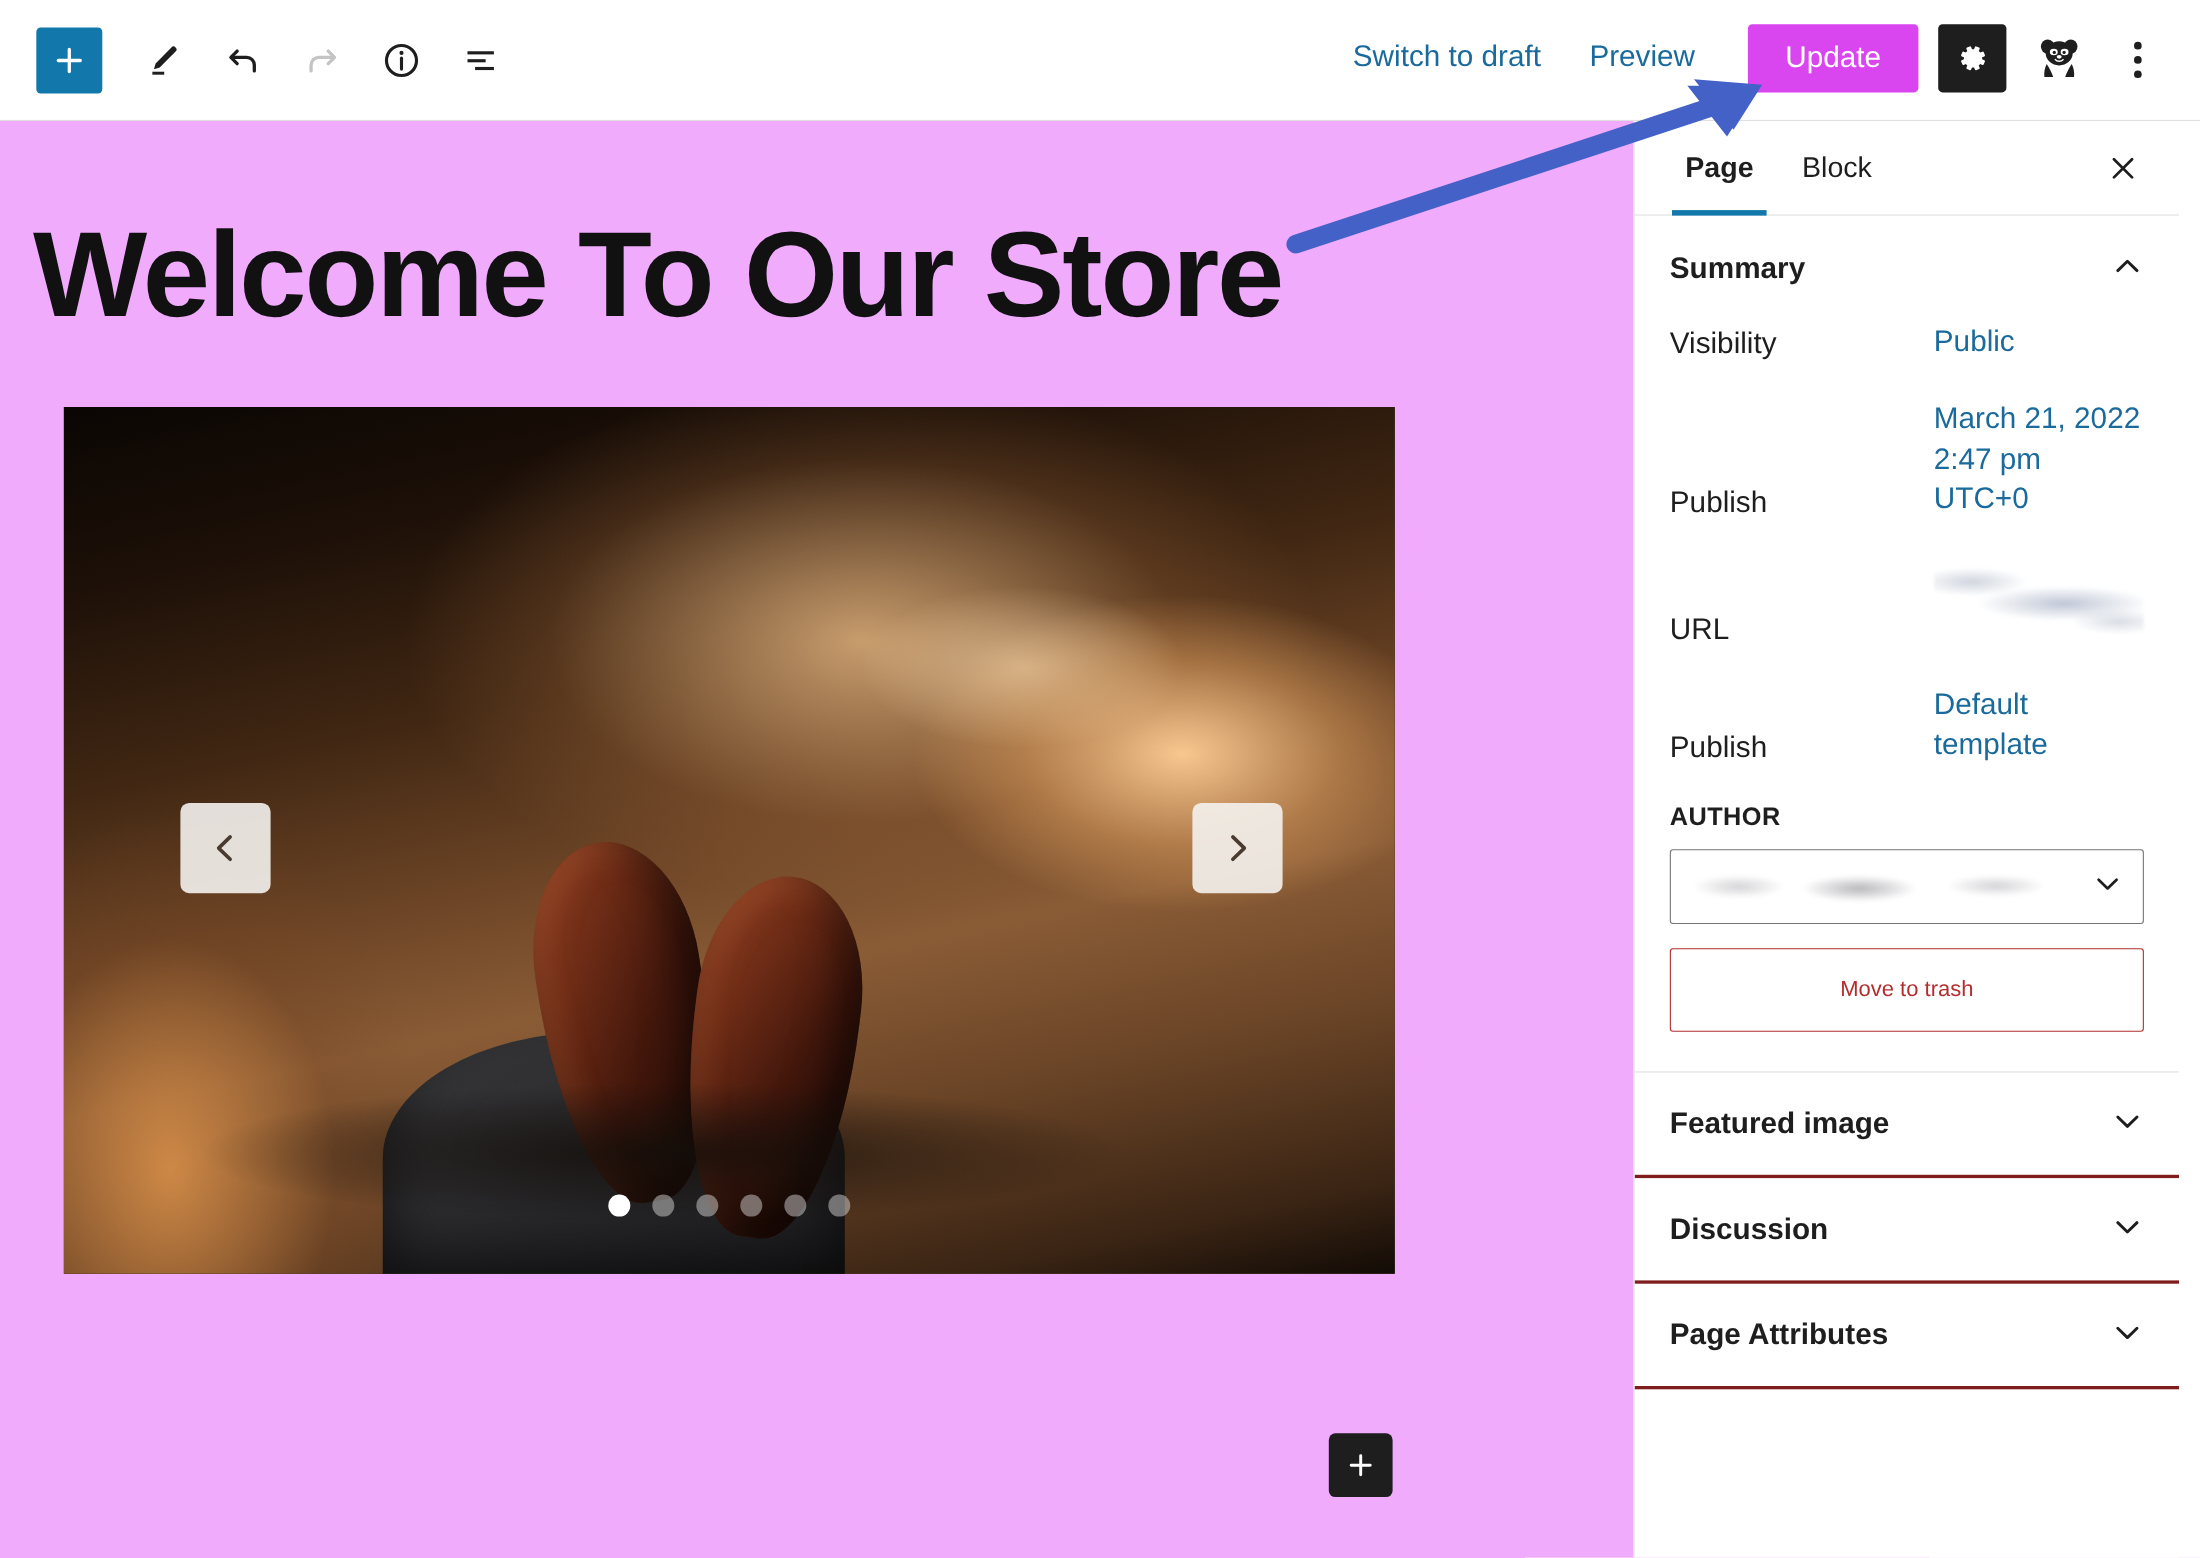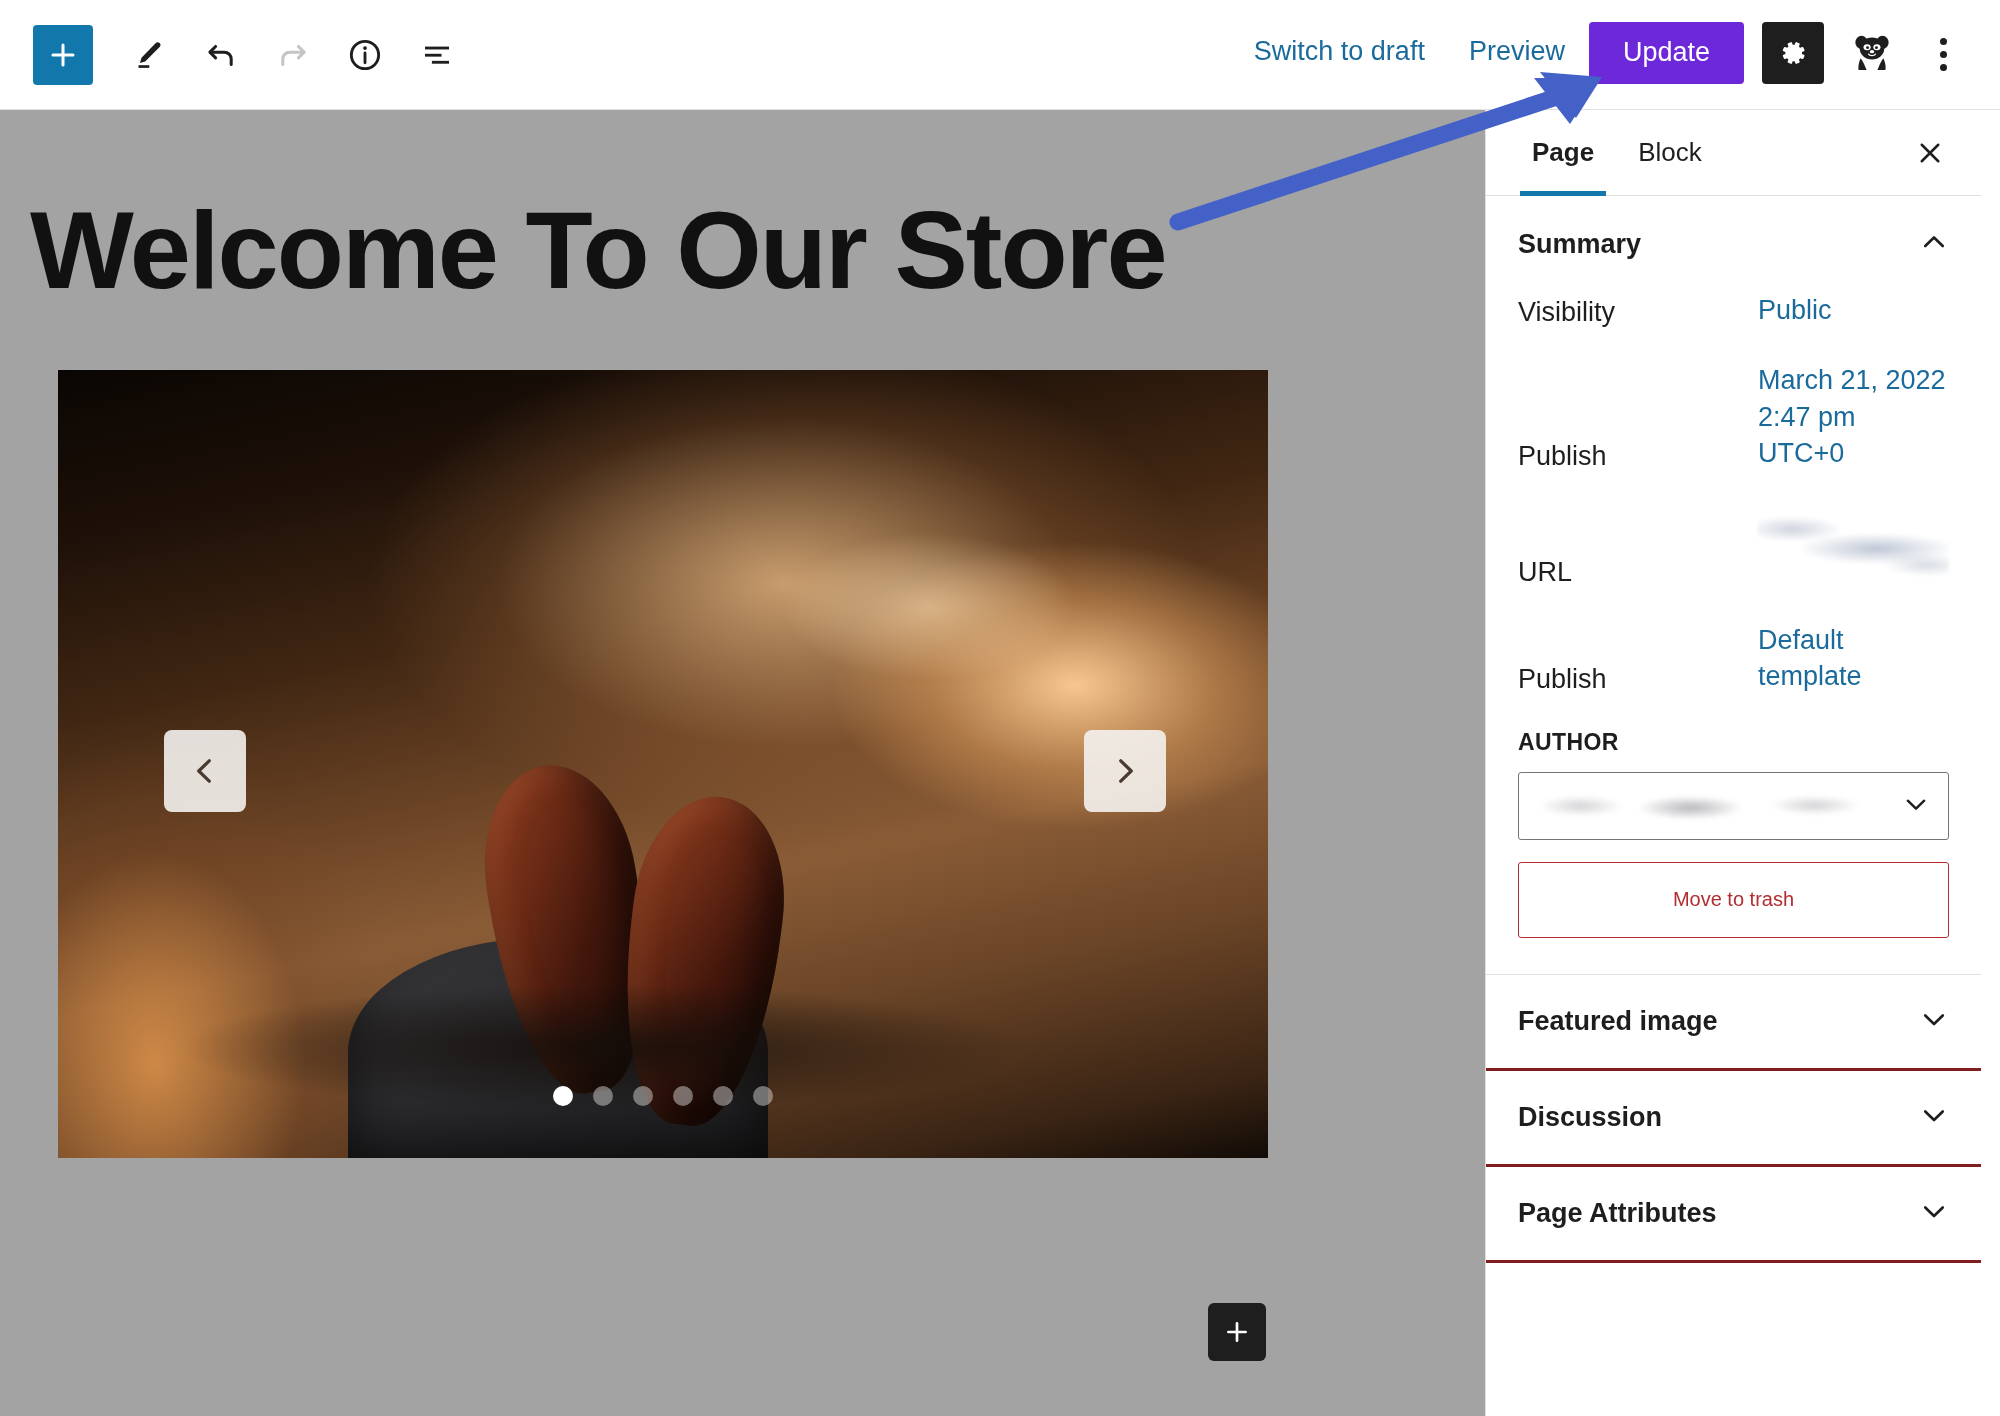--- a/index.html
+++ b/index.html
@@ -37,25 +37,25 @@
   .tb-icon-btn svg { display: block; }
 
   .link-btn {
     border: none; background: transparent;
     color: #1b6a9c; font-size: 27px;
     padding: 14px 22px; cursor: pointer;
     white-space: nowrap;
     font-family: "Liberation Sans", sans-serif;
   }
   .update-btn {
-    background: #6d28d9; color: #fff;
+    background: #d946ef; color: #fff;
     border: none; border-radius: 4px;
     font-size: 27px; font-weight: 400;
     padding: 0 34px; height: 62px;
-    margin-left: 2px; cursor: pointer;
+    margin-left: 26px; cursor: pointer;
     font-family: "Liberation Sans", sans-serif;
   }
   .gear-btn {
     width: 62px; height: 62px; margin-left: 18px;
     background: #1e1e1e; border: none; border-radius: 4px;
     display: flex; align-items: center; justify-content: center;
     cursor: pointer; flex: none;
   }
   .avatar-btn {
     width: 60px; height: 60px; margin-left: 18px;
@@ -68,21 +68,21 @@
     background: transparent; border: none;
     display: flex; flex-direction: column; align-items: center;
     justify-content: center; gap: 6px; cursor: pointer; flex: none;
   }
   .kebab-btn i { display: block; width: 7px; height: 7px; border-radius: 50%; background: #1e1e1e; }
 
   
   .canvas {
     position: absolute; top: 110px; left: 0;
     width: 1754px; height: 1306px;
-    background: #a3a3a3;
+    background: #f0abfc;
     overflow: hidden;
   }
   .page-title {
     margin: 82px 0 0 30px;
     font-size: 110px; line-height: 1.05;
     font-weight: 700; color: #111111;
     letter-spacing: -2px;
     font-family: "Liberation Sans", sans-serif;
     white-space: nowrap;
   }

